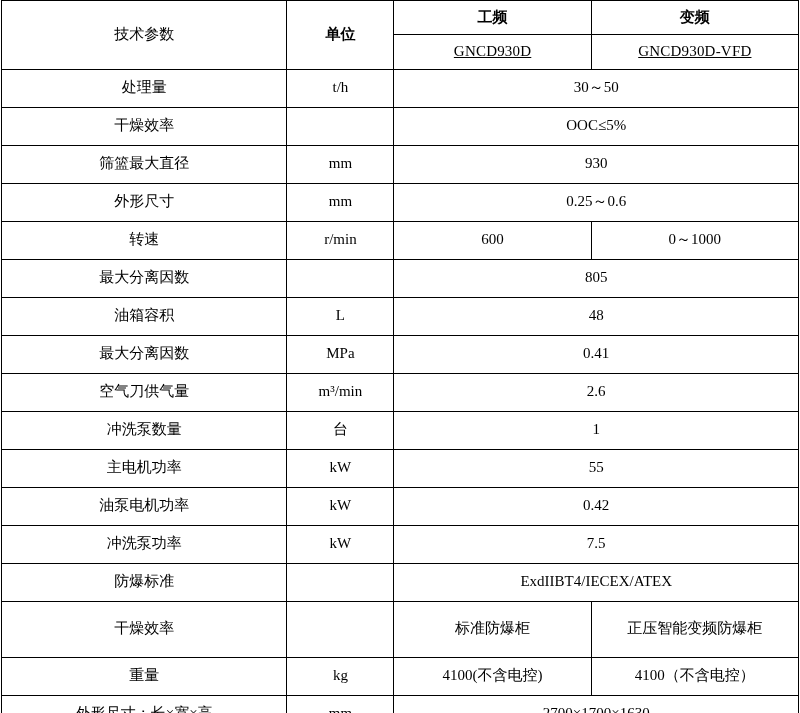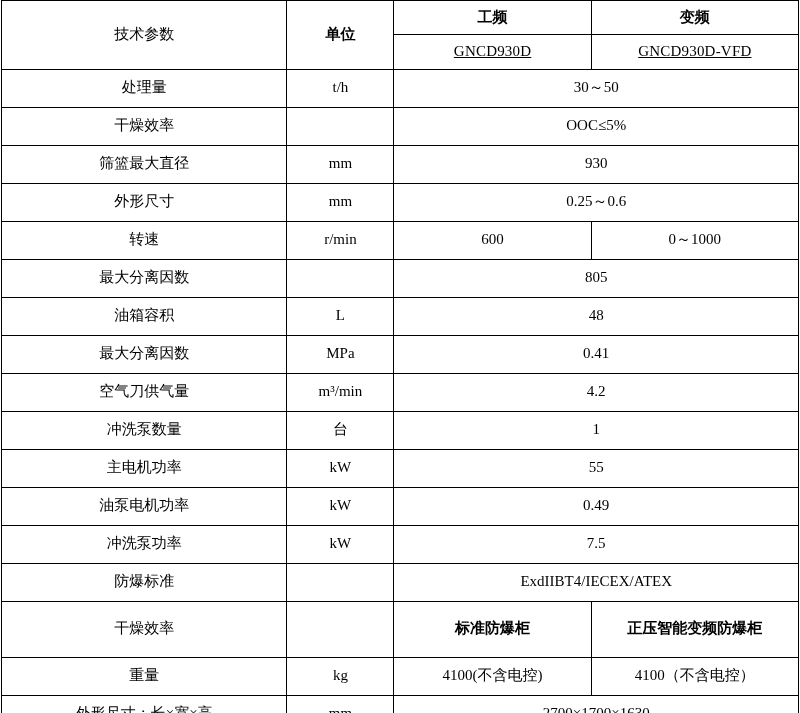--- a/index.html
+++ b/index.html
@@ -53,21 +53,21 @@
     letter-spacing: 0.2px;
   }
   td.unit {
     font-size: 16px;
     font-weight: normal;
   }
   td.val-wide {
     font-size: 17px;
   }
   td.val-bold {
-    font-weight: bold;
+    font-weight: normal;
     font-size: 16.5px;
   }
   col.c1 { width: 285px; }
   col.c2 { width: 107px; }
   col.c3 { width: 197px; }
   col.c4 { width: 207px; }
   .row-h1 { height: 34px; }
   .row-h2 { height: 34px; text-decoration: underline; }
   .row-std { height: 38px; }
   .row-tall { height: 56px; }
@@ -131,36 +131,36 @@
       <td class="val-wide" colspan="2">48</td>
     </tr>
     <tr class="row-std">
       <td class="param-cell">最大分离因数</td>
       <td class="unit">MPa</td>
       <td class="val-wide" colspan="2">0.41</td>
     </tr>
     <tr class="row-std">
       <td class="param-cell">空气刀供气量</td>
       <td class="unit">m³/min</td>
-      <td class="val-wide" colspan="2">4.2</td>
+      <td class="val-wide" colspan="2">2.6</td>
     </tr>
     <tr class="row-std">
       <td class="param-cell">冲洗泵数量</td>
       <td class="unit">台</td>
       <td class="val-wide" colspan="2">1</td>
     </tr>
     <tr class="row-std">
       <td class="param-cell">主电机功率</td>
       <td class="unit">kW</td>
       <td class="val-wide" colspan="2">55</td>
     </tr>
     <tr class="row-std">
       <td class="param-cell">油泵电机功率</td>
       <td class="unit">kW</td>
-      <td class="val-wide" colspan="2">0.49</td>
+      <td class="val-wide" colspan="2">0.42</td>
     </tr>
     <tr class="row-std">
       <td class="param-cell">冲洗泵功率</td>
       <td class="unit">kW</td>
       <td class="val-wide" colspan="2">7.5</td>
     </tr>
     <tr class="row-std">
       <td class="param-cell">防爆标准</td>
       <td class="unit"></td>
       <td class="val-wide" colspan="2">ExdIIBT4/IECEX/ATEX</td>

